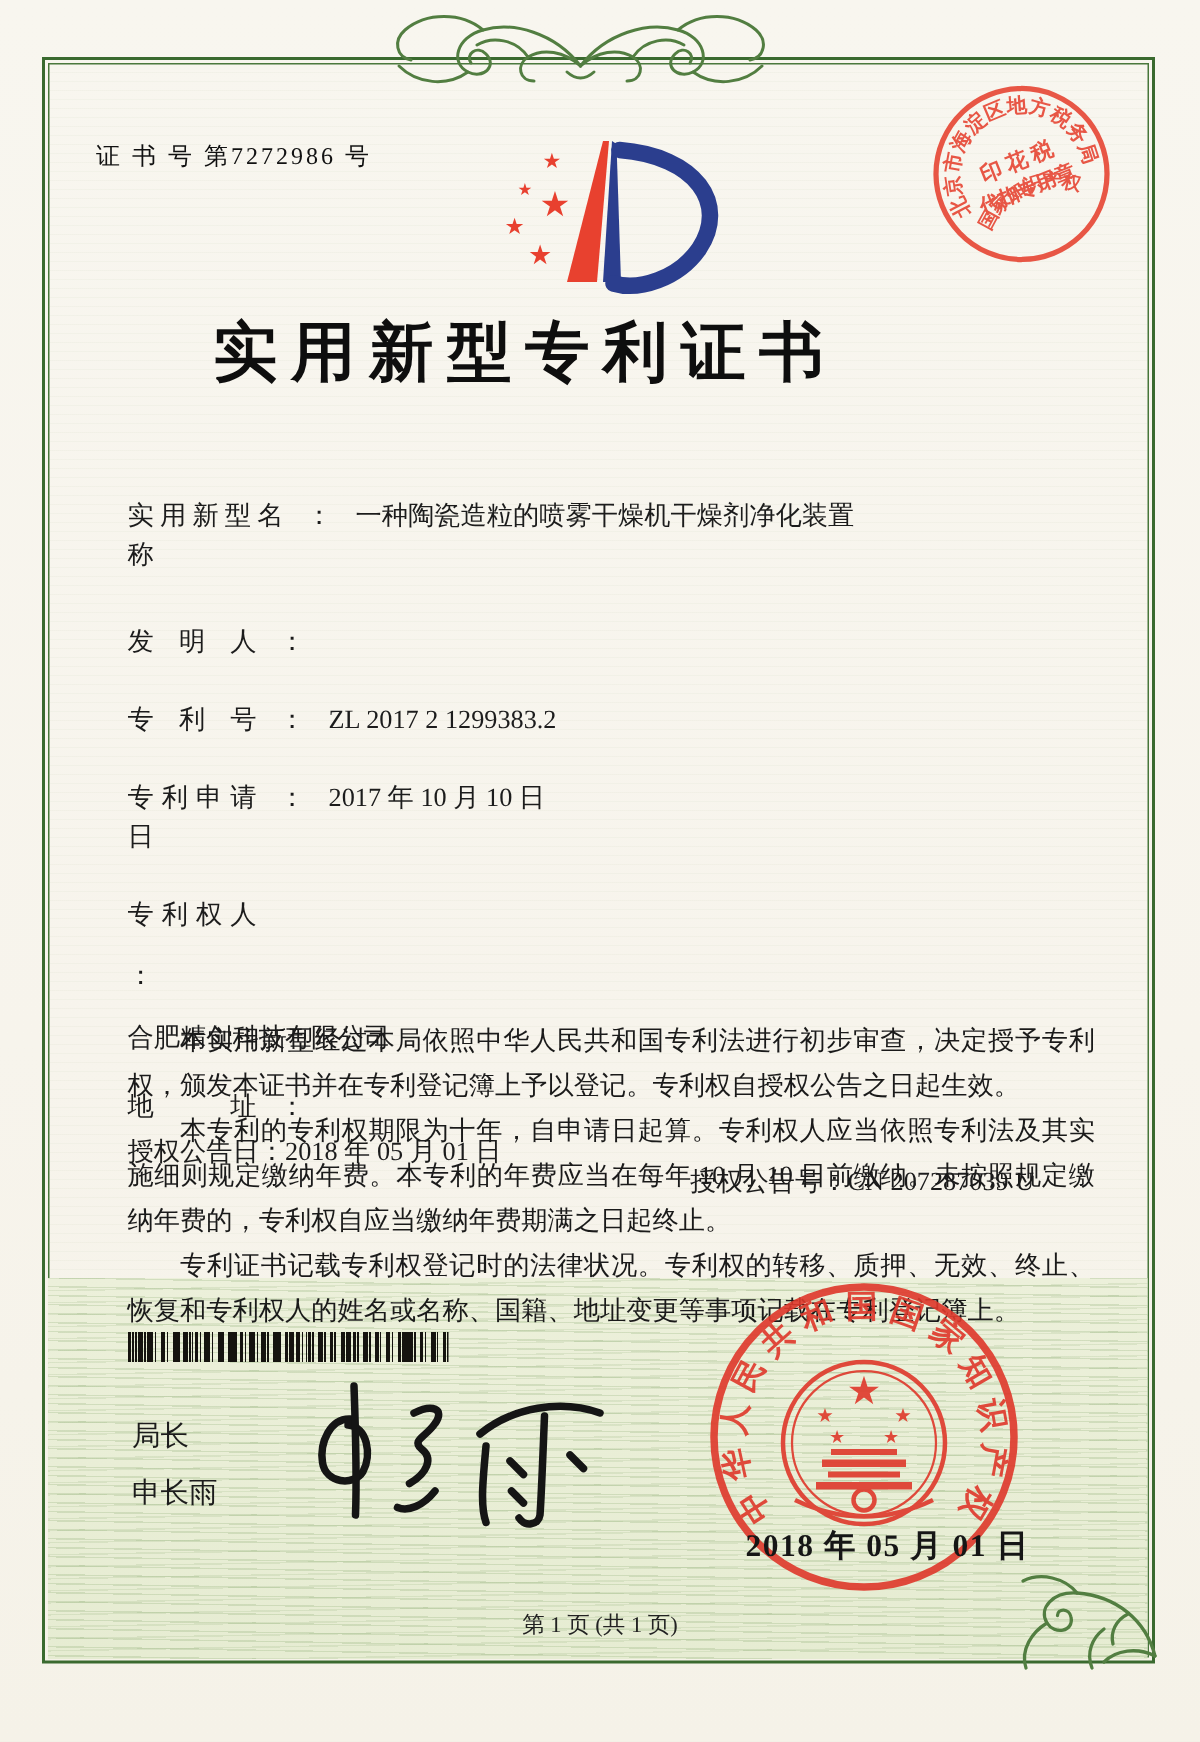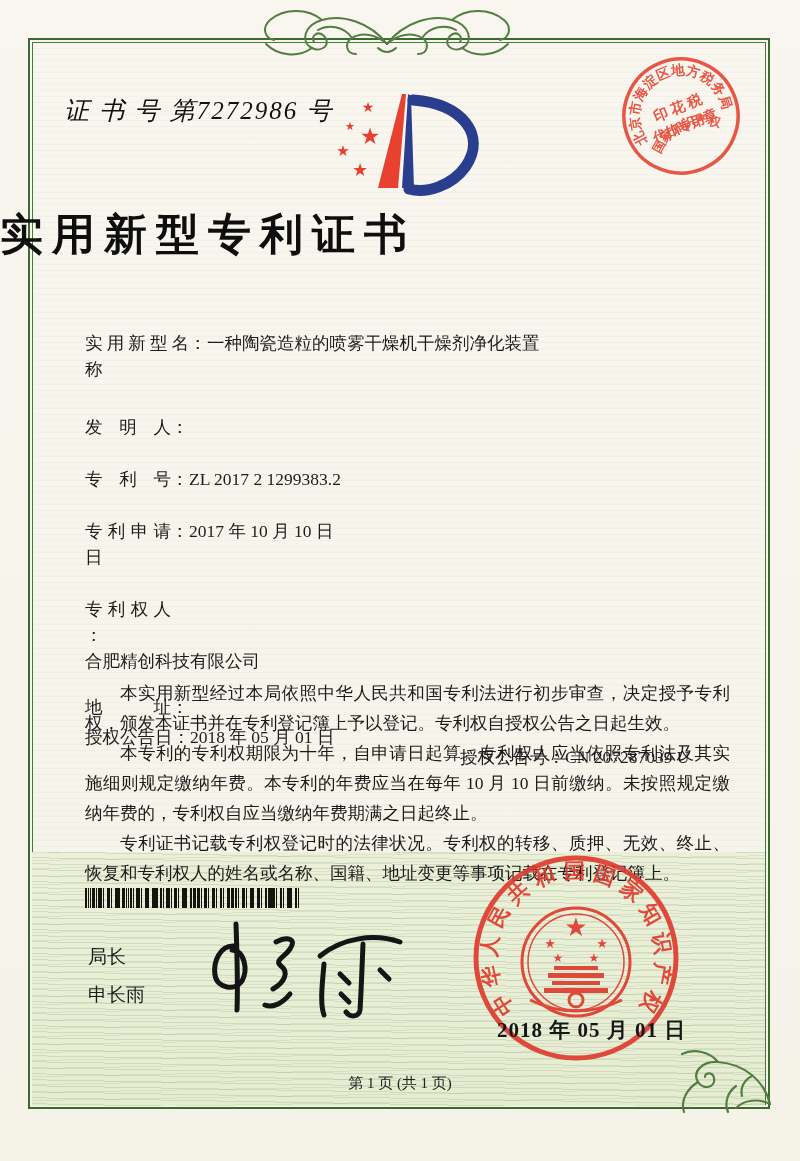--- a/index.html
+++ b/index.html
@@ -12,27 +12,27 @@
          border:2.5px solid #3a6a2f;}
   .frame-inner{position:absolute;inset:2px;border:1px solid #47763a;}
   .texture{position:absolute;left:32px;top:42px;width:733px;height:1060px;
            background:repeating-linear-gradient(180deg,rgba(150,172,128,.06) 0 1px,transparent 1px 6px);}
   .band{position:absolute;left:32px;top:852px;width:733px;height:254px;
         background:
           repeating-linear-gradient(181deg,rgba(118,156,92,.22) 0 1px,rgba(118,156,92,0) 1px 6px),
           repeating-linear-gradient(179deg,rgba(118,156,92,.15) 0 1px,rgba(118,156,92,0) 1px 8px),
           linear-gradient(180deg,#ecf0da 0%,#e6ecd2 100%);}
   
-  .cert-no{position:absolute;left:64px;top:94px;font-size:25px;letter-spacing:2px;color:#111;font-style:italic;}
+  .cert-no{position:absolute;left:64px;top:94px;font-size:16px;letter-spacing:2px;color:#111;}
   .logo{position:absolute;left:312px;top:84px;}
-  .title{position:absolute;left:0;top:206px;width:700px;
+  .title{position:absolute;left:0;top:206px;width:700px;text-align:center;
          font-size:43px;font-weight:700;letter-spacing:9px;color:#0e0e0e;}
   
   .fields{position:absolute;left:85px;top:330px;width:640px;font-size:17.5px;line-height:26px;}
-  .field{display:flex;align-items:flex-start;margin-bottom:26px;}
+  .field{display:flex;align-items:flex-start;margin-bottom:26px;gap:15px;}
   .field.m1{margin-bottom:32px;}
   .field.m5{margin-bottom:20px;flex-direction:column;}
   .field.addr{margin-bottom:4px;}
   .f-label{display:inline-block;width:86px;text-align:justify;text-align-last:justify;flex:none;}
   .f-label.w6{width:104px;}
   .f-colon{flex:none;width:18px;}
   .f-value{flex:1;}
   .grant-row{display:flex;margin-top:4px;}
   .grant-left{width:375px;display:flex;}
   .grant-right{display:flex;margin-top:20px;}

